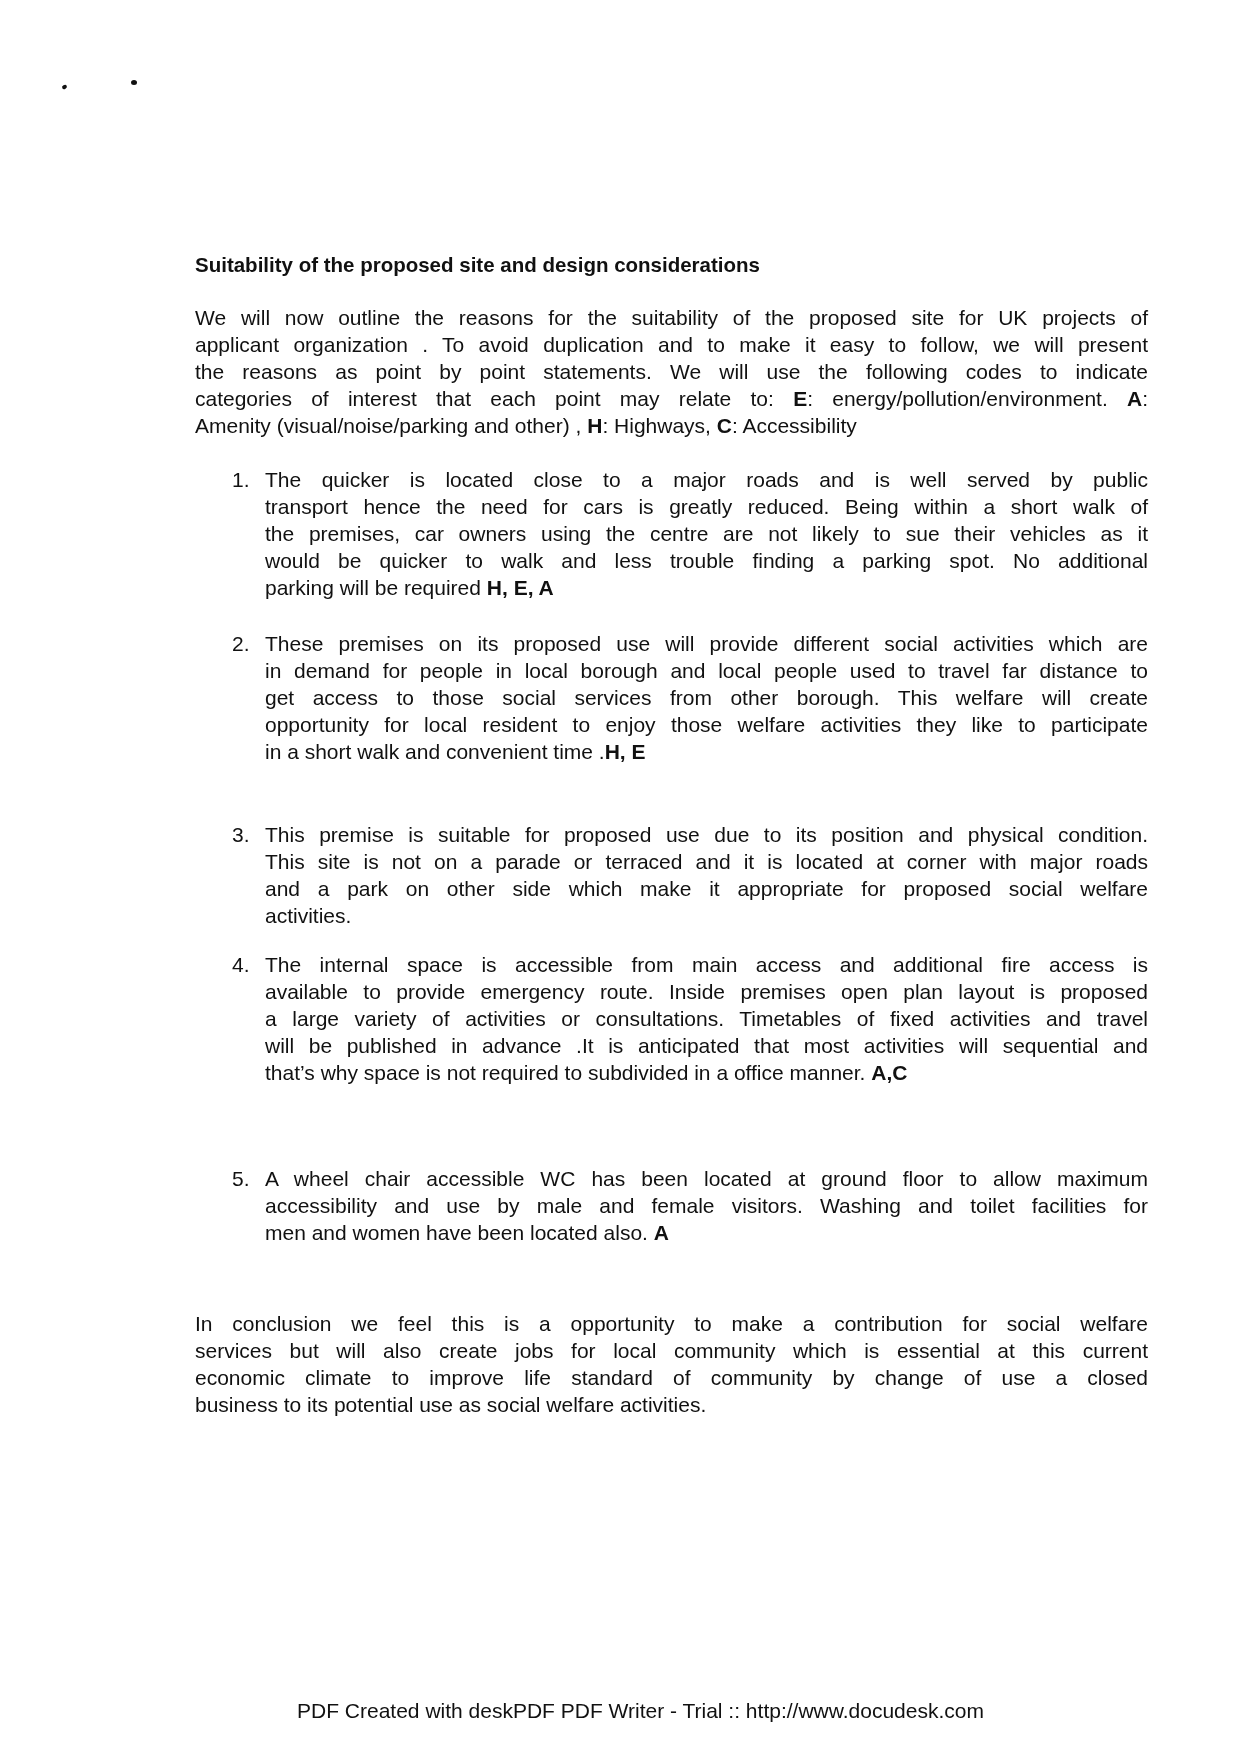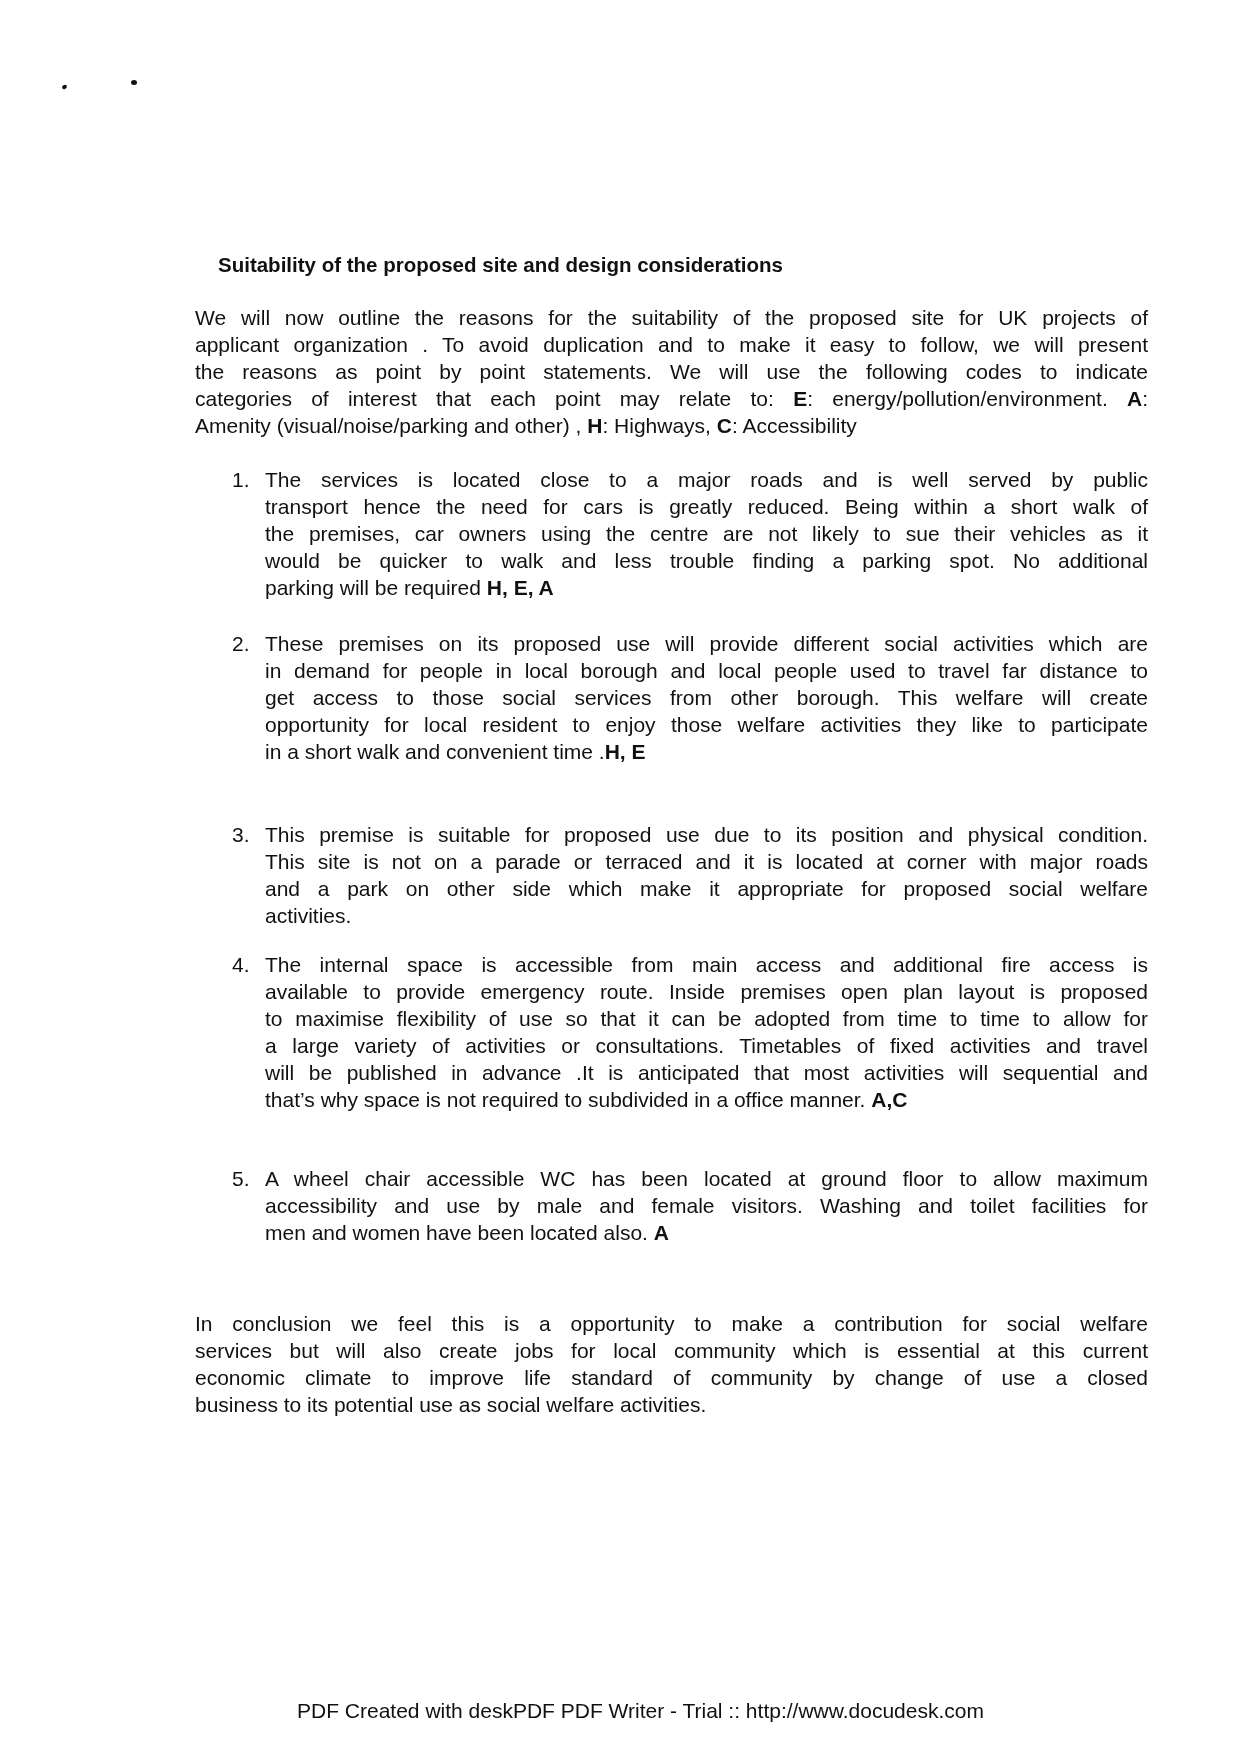--- a/index.html
+++ b/index.html
@@ -2,21 +2,21 @@
 <html><head>
 <meta charset="utf-8">
 <style>
   html, body { margin: 0; padding: 0; background: #ffffff; }
   body { width: 1240px; height: 1755px; position: relative; overflow: hidden;
          font-family: "Liberation Sans", sans-serif; color: #111111; }
   .speck { position: absolute; background: #111; border-radius: 50%; }
   .block { position: absolute; font-size: 21px; line-height: 27px; }
   .line { display: block; white-space: nowrap; text-align: justify; text-align-last: justify; height: 27px; }
   .line.last { text-align-last: left; }
-  .title { position: absolute; left: 195px; top: 251px; font-size: 20.5px; font-weight: bold; line-height: 27px; margin-left: 23px; }
+  .title { position: absolute; left: 195px; top: 251px; font-size: 20.5px; font-weight: bold; line-height: 27px; }
   .para { left: 195px; width: 953px; }
   .item { left: 232px; width: 916px; }
   .item .num { position: absolute; left: 0; top: 0; }
   .item .body { position: absolute; left: 33px; width: 883px; top: 0; }
   b { font-weight: bold; }
   .footer { position: absolute; left: 297px; top: 1697px; font-size: 21px; line-height: 27px; white-space: nowrap; }
 </style>
 </head>
 <body>
 
@@ -29,21 +29,21 @@
     <span class="line"><span>We will now outline the reasons for the suitability of the proposed site for UK projects of</span></span>
     <span class="line"><span>applicant organization . To avoid duplication and to make it easy to follow, we will present</span></span>
     <span class="line"><span>the reasons as point by point statements. We will use the following codes to indicate</span></span>
     <span class="line"><span>categories of interest that each point may relate to: </span><b>E</b><span>: energy/pollution/environment.  </span><b>A</b><span>:</span></span>
     <span class="line last"><span>Amenity (visual/noise/parking and other) , </span><b>H</b><span>: Highways, </span><b>C</b><span>: Accessibility</span></span>
   </div>
 
 <div class="block item" style="top:466px;">
   <span class="num">1.</span>
   <div class="body">
-      <span class="line"><span>The services is located close to a major roads and is well served by public</span></span>
+      <span class="line"><span>The quicker is located close to a major roads and is well served by public</span></span>
       <span class="line"><span>transport hence the need for cars is greatly reduced.  Being within a short walk of</span></span>
       <span class="line"><span>the premises, car owners using the centre are not likely to sue their vehicles as it</span></span>
       <span class="line"><span>would be quicker to walk and less trouble finding a parking spot. No additional</span></span>
       <span class="line last"><span>parking will be required </span><b>H, E, A</b></span>
     </div>
 </div>
 
 <div class="block item" style="top:630px;">
   <span class="num">2.</span>
   <div class="body">
@@ -63,21 +63,20 @@
       <span class="line"><span>and a park  on other side which make it appropriate for proposed social welfare</span></span>
       <span class="line last"><span>activities.</span></span>
     </div>
 </div>
 
 <div class="block item" style="top:951px;">
   <span class="num">4.</span>
   <div class="body">
       <span class="line"><span>The internal space is accessible from main access and additional fire access is</span></span>
       <span class="line"><span>available to provide emergency route. Inside premises open plan layout is proposed</span></span>
-      <span class="line"><span>to maximise flexibility of use so that it can be adopted from time to time to allow for</span></span>
       <span class="line"><span>a large variety of activities or consultations. Timetables of fixed activities and travel</span></span>
       <span class="line"><span>will be published in advance .It is anticipated that most activities will sequential and</span></span>
       <span class="line last"><span>that’s why space is not required to subdivided in a office manner. </span><b>A,C</b></span>
     </div>
 </div>
 
 <div class="block item" style="top:1165px;">
   <span class="num">5.</span>
   <div class="body">
       <span class="line"><span> A wheel chair accessible WC has been located at ground floor to allow maximum</span></span>

